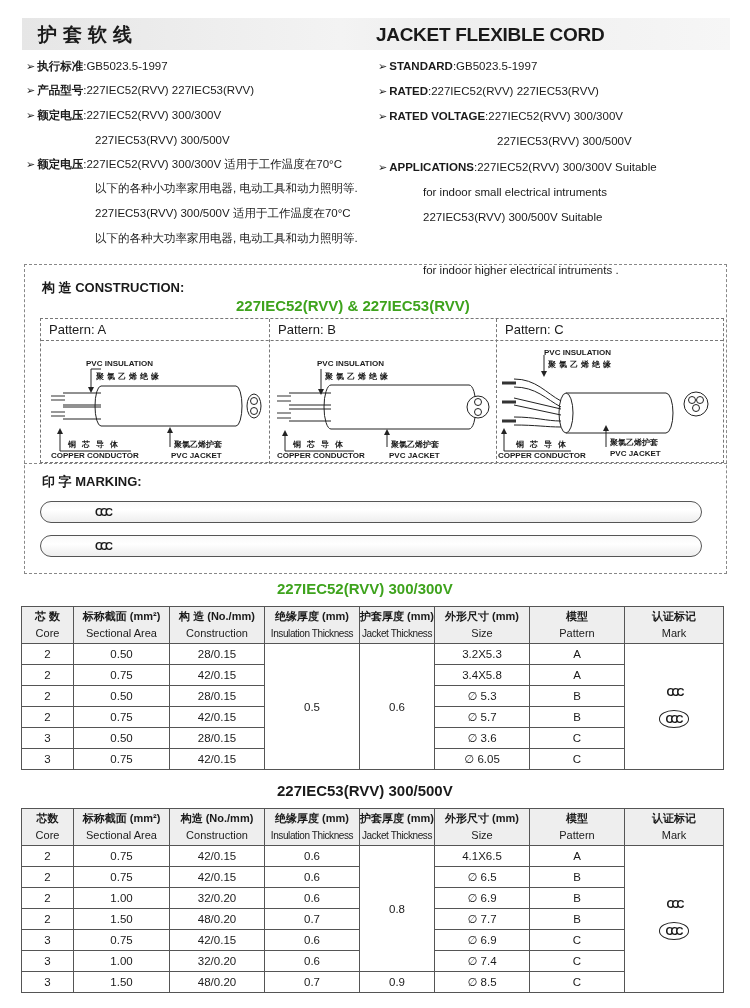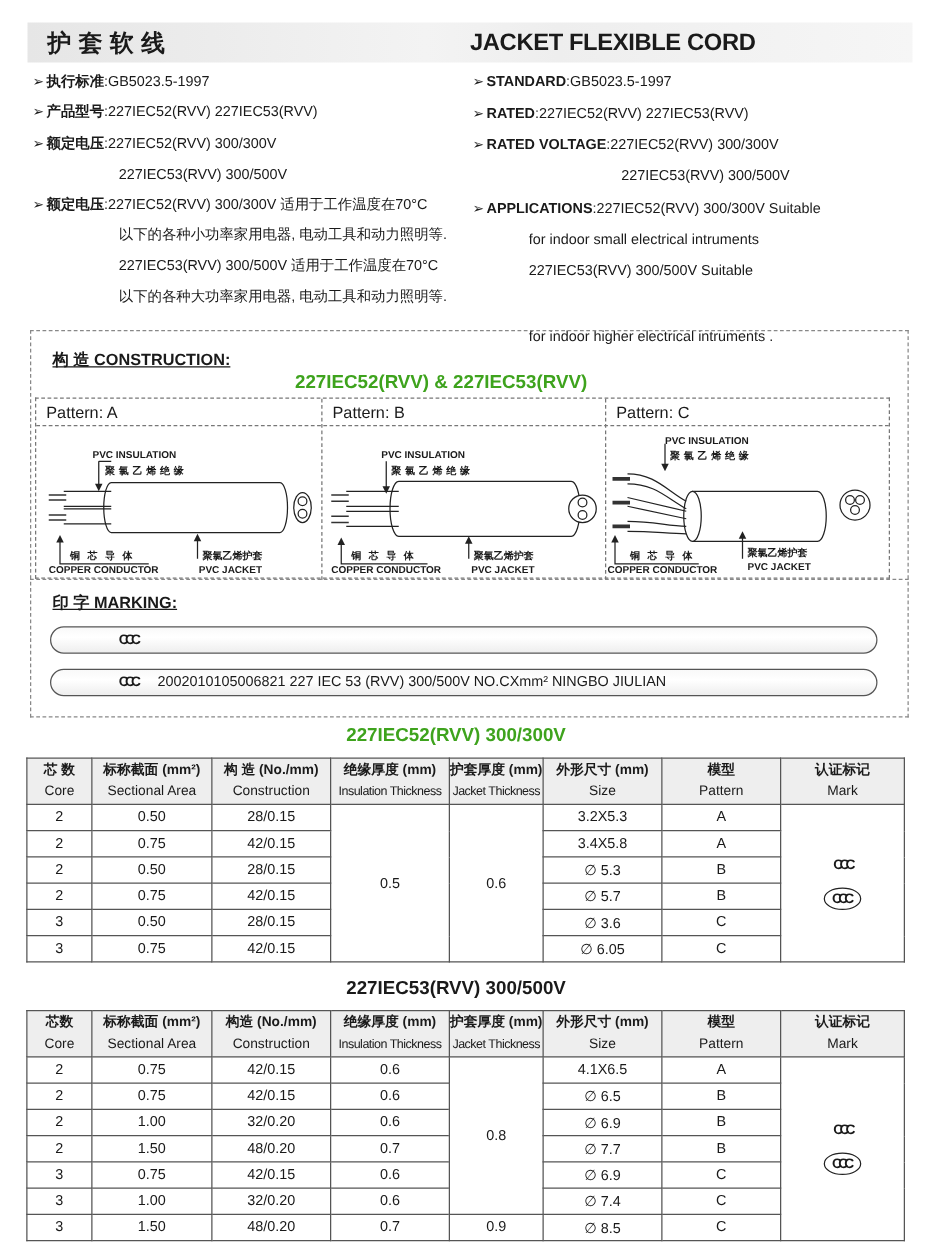--- a/index.html
+++ b/index.html
@@ -10,23 +10,23 @@
   .title-bar { position: absolute; left: 22px; top: 18px; width: 708px; height: 32px; background: linear-gradient(to right, #e6e6e6 0%, #f3f3f3 45%, #eeeeee 60%, #f6f6f6 100%); }
   .title-cn { position: absolute; left: 38px; top: 22px; font-size: 19px; font-weight: bold; letter-spacing: 6px; }
   .title-en { position: absolute; left: 376px; top: 24px; font-size: 19px; font-weight: bold; letter-spacing: -0.3px; }
 
   .spec { position: absolute; font-size: 11.5px; line-height: 12px; white-space: nowrap; }
   .spec .arr { font-size: 11px; margin-right: 2px; }
   .spec b { font-weight: bold; }
 
   
   .cbox { position: absolute; left: 24px; top: 264px; width: 703px; height: 310px; border: 1px dashed #888; }
-  .sec-head { position: absolute; font-size: 13px; font-weight: bold; text-decoration: underline; }
+  .sec-head { position: absolute; font-size: 13px; font-weight: bold; }
   .green { color: #3ea31d; font-weight: bold; }
-  .pattern-table { position: absolute; left: 28px; top: 318px; width: 684px; height: 145px; border: 1px dashed #777; }
+  .pattern-table { position: absolute; left: 40px; top: 318px; width: 684px; height: 145px; border: 1px dashed #777; }
   .pat-row { position: absolute; left: 0; top: 0; width: 100%; height: 22px; border-bottom: 1px dashed #777; }
   .pat-col { position: absolute; top: 0; height: 145px; border-left: 1px dashed #777; }
   .pat-label { position: absolute; top: 3px; font-size: 13px; }
   .diag-text { position: absolute; font-size: 8px; font-weight: bold; white-space: nowrap; }
   .diag-cn { position: absolute; font-size: 8px; font-weight: bold; letter-spacing: 3px; white-space: nowrap; }
 
   
   .strip { position: absolute; left: 40px; width: 662px; height: 22px; border: 1px solid #555; border-radius: 11px / 11px; background: linear-gradient(#f9f9f9, #ffffff 40%, #eeeeee); }
   .strip .txt { position: absolute; left: 85px; top: 4px; font-size: 11.5px; white-space: nowrap; }
   .strip .ccc { position: absolute; left: 54px; top: 4px; font-size: 11px; font-weight: bold; letter-spacing: -3px; }
@@ -156,21 +156,20 @@
   </div>
 </div>
 
 <div class="abs" style="left:24px;top:463px;width:703px;border-top:1px dashed #888;"></div>
 <div class="sec-head" style="left:42px;top:473px;">印 字 MARKING:</div>
 <div class="strip" style="top:501px;">
   <span class="ccc">CCC</span>
 </div>
 <div class="strip" style="top:535px;">
   <span class="ccc">CCC</span>
-  <span class="txt">2002010105006821   227 IEC 53 (RVV)  300/500V  NO.CXmm²   NINGBO  JIULIAN</span>
 </div>
 
 <div class="tbl-title green" style="left:277px;top:580px;">227IEC52(RVV)  300/300V</div>
 <table class="spec-tbl" style="top:606px;width:702px;">
   <colgroup>
     <col style="width:52px">
       <col style="width:96px">
       <col style="width:95px">
       <col style="width:95px">
     <col style="width:75px">

